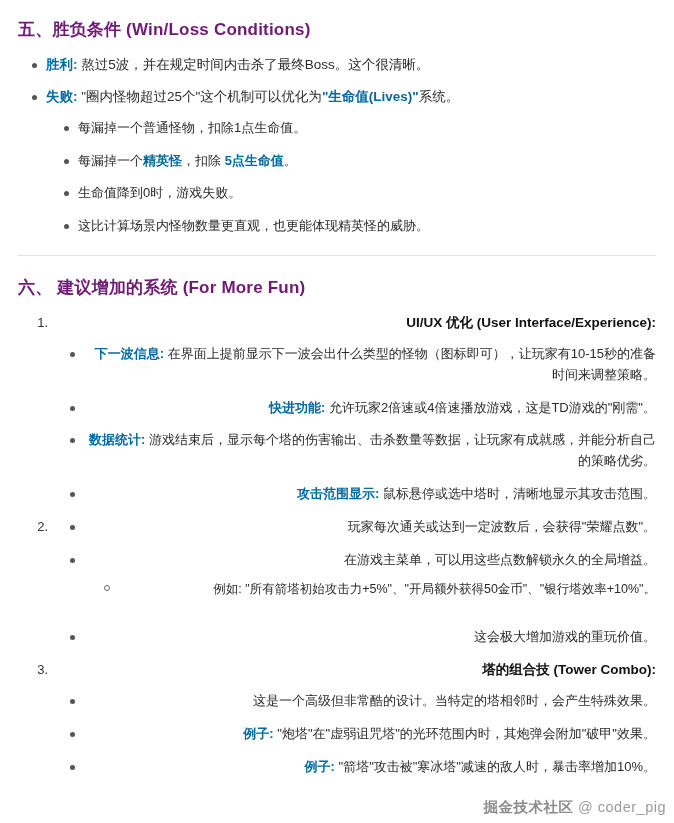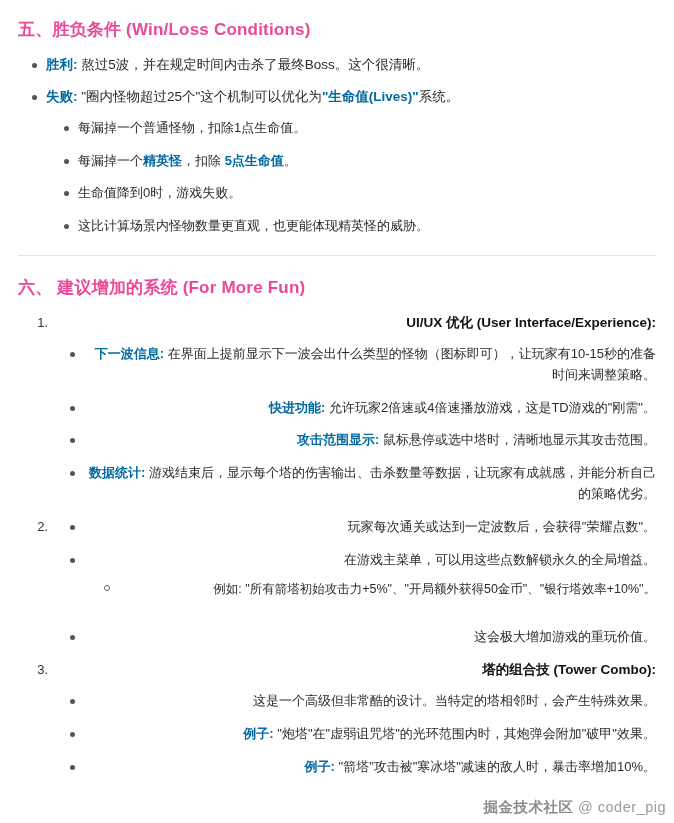--- a/index.html
+++ b/index.html
@@ -15,21 +15,21 @@
     position: relative;
     overflow: hidden;
   }
   .page {
     padding: 14px 18px 0 18px;
     box-sizing: border-box;
   }
   h2.section-title {
     font-size: 17px;
     font-weight: bold;
-    color: #ec4899;
+    color: #701a75;
     margin: 4px 0 14px 0;
     letter-spacing: 0.2px;
   }
   hr.sep {
     border: 0;
     border-top: 1px solid #e3e3e3;
     margin: 18px 0 20px 0;
   }
   ul.lvl1 {
     list-style: none;
@@ -181,26 +181,26 @@
       <ul class="lvl2">
         <li>
           <span class="b">下一波信息:</span>
           <span>在界面上提前显示下一波会出什么类型的怪物（图标即可），让玩家有10-15秒的准备时间来调整策略。</span>
         </li>
         <li>
           <span class="b">快进功能:</span>
           <span>允许玩家2倍速或4倍速播放游戏，这是TD游戏的"刚需"。</span>
         </li>
         <li>
+          <span class="b">数据统计:</span>
+          <span>游戏结束后，显示每个塔的伤害输出、击杀数量等数据，让玩家有成就感，并能分析自己的策略优劣。</span>
+        </li>
+        <li>
           <span class="b">攻击范围显示:</span>
           <span>鼠标悬停或选中塔时，清晰地显示其攻击范围。</span>
-        </li>
-        <li>
-          <span class="b">数据统计:</span>
-          <span>游戏结束后，显示每个塔的伤害输出、击杀数量等数据，让玩家有成就感，并能分析自己的策略优劣。</span>
         </li>
       </ul>
     </li>
 
     <li>
       <ul class="lvl2">
         <li>玩家每次通关或达到一定波数后，会获得"荣耀点数"。</li>
         <li>
           <span>在游戏主菜单，可以用这些点数解锁永久的全局增益。</span>
           <ul class="lvl3">

